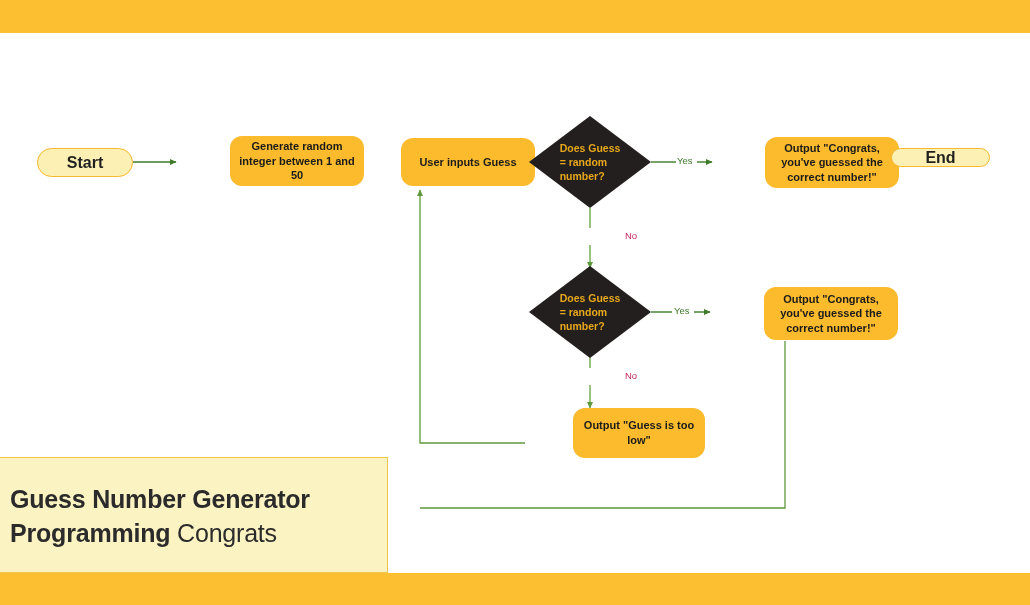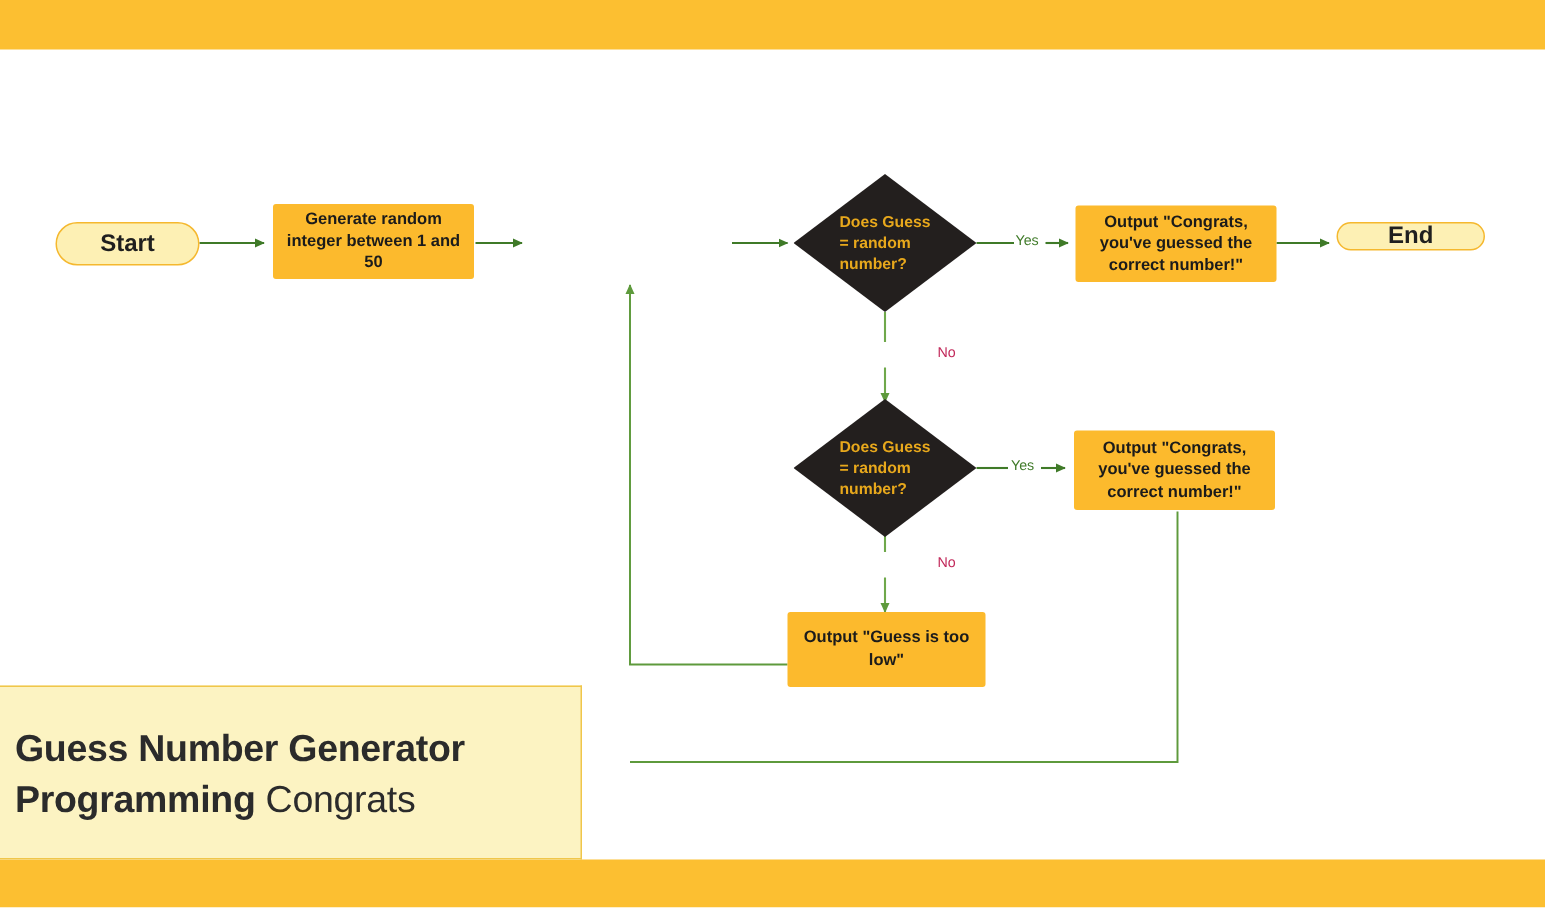--- a/index.html
+++ b/index.html
@@ -35,23 +35,24 @@
   #wires{position:absolute;left:0;top:0;width:1030px;height:605px;}
 
   
   .node{position:absolute;box-sizing:border-box;display:flex;align-items:center;
         justify-content:center;text-align:center;}
   .terminator{
     background:#FDF0B4;border:1.5px solid #F5B82E;border-radius:999px;
     font-size:16px;font-weight:bold;color:#1f1f1f;
   }
   .process{
-    background:#FCBA2D;border-radius:2px;
+    background:#FCBA2D;border-radius:12px;
     font-size:11px;font-weight:bold;color:#1b1b1b;line-height:1.32;
     padding:4px 8px;
+    margin-left:48px;
   }
   .decision-wrap{position:absolute;}
   .decision-shape{
     position:absolute;left:0;top:0;width:100%;height:100%;
     background:#231F1E;
     clip-path:polygon(50% 0%, 100% 50%, 50% 100%, 0% 50%);
   }
   .decision-label{
     position:absolute;left:0;top:0;width:100%;height:100%;
     display:flex;align-items:center;justify-content:center;
@@ -122,20 +123,23 @@
   </svg>
 
   <div class="node terminator" style="left:37px;top:148px;width:96px;height:29px;">
     <span>Start</span>
   </div>
 
   <div class="node process" style="left:182px;top:136px;width:134px;height:50px;">
     <span>Generate random integer between 1 and 50</span>
   </div>
 
+  <div class="node process" style="left:353px;top:138px;width:134px;height:48px;">
+    <span>User inputs Guess</span>
+  </div>
 
   <div class="decision-wrap" style="left:529px;top:116px;width:122px;height:92px;">
     <div class="decision-shape"></div>
     <div class="decision-label">
       <div>
         <div>Does Guess</div>
         <div>= random</div>
         <div>number?</div>
       </div>
     </div>

